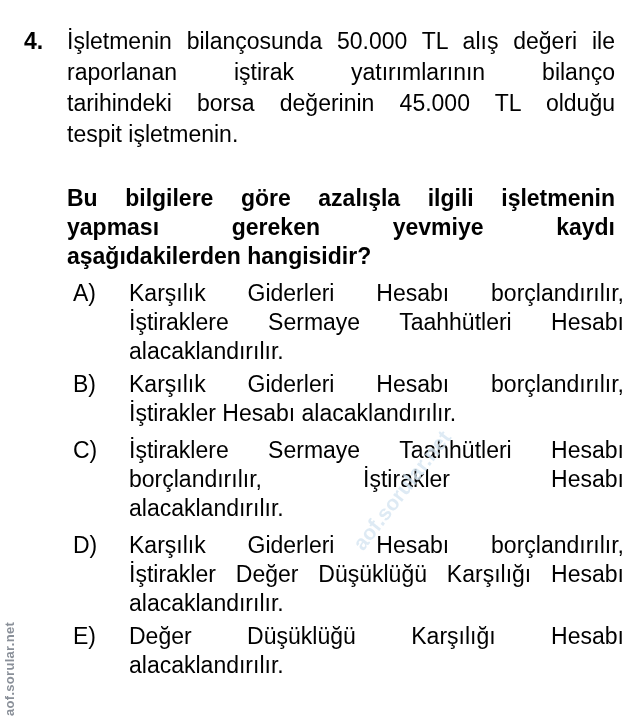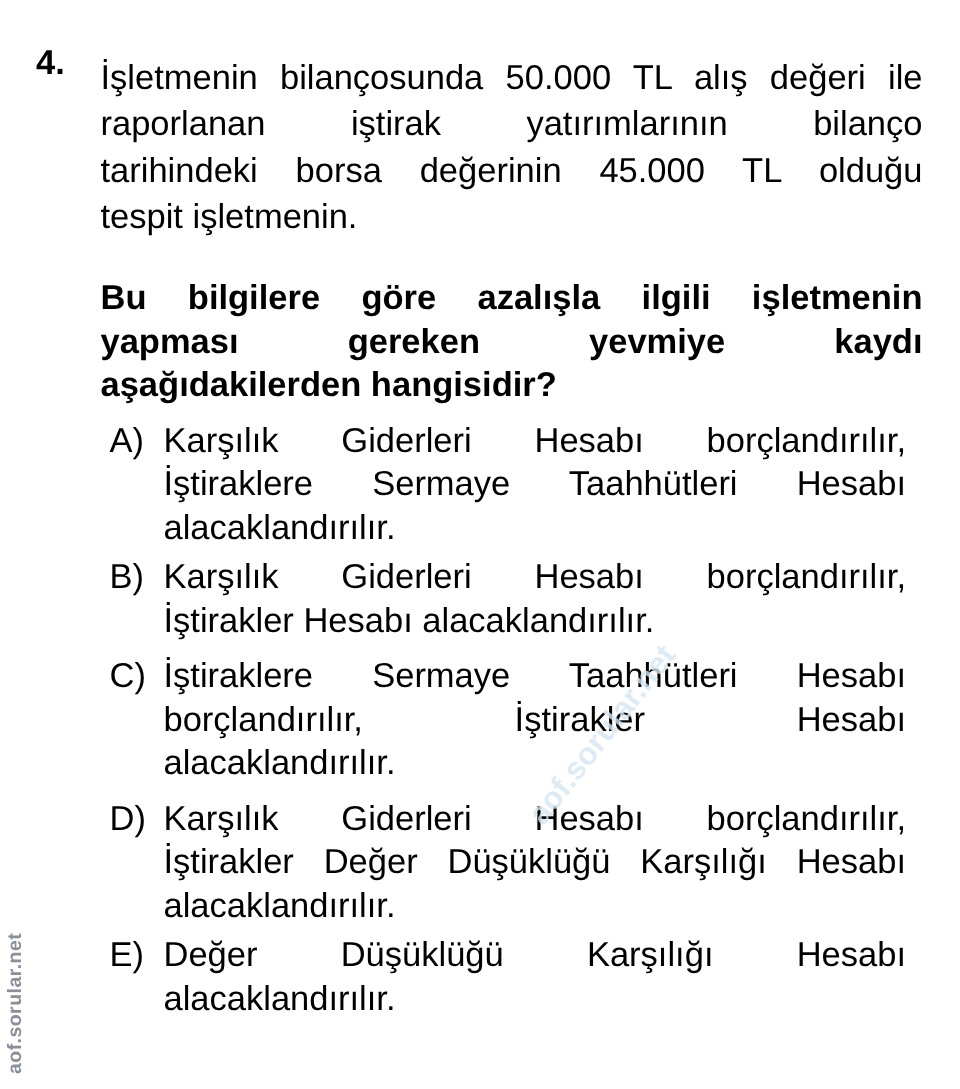--- a/index.html
+++ b/index.html
@@ -24,21 +24,21 @@
       line-height: 31px;
     }
     .block {
       position: absolute;
       left: 67px;
       width: 548px;
       font-size: 23px;
       line-height: 31px;
       text-align: justify;
     }
-    .stem { top: 36px; }
+    .stem { top: 26px; }
     .prompt {
       top: 184px;
       font-weight: bold;
       line-height: 29px;
     }
     .line {
       display: block;
       text-align: justify;
       text-align-last: justify;
       white-space: nowrap;
@@ -56,21 +56,21 @@
       line-height: 29px;
     }
     .option .letter {
       position: absolute;
       left: 0;
       top: 0;
       width: 46px;
     }
     .option .text {
       position: absolute;
-      left: 36px;
+      left: 56px;
       width: 495px;
     }
     .option .line { height: 29px; }
     .opt-a { top: 279px; }
     .opt-b { top: 370px; }
     .opt-c { top: 436px; }
     .opt-d { top: 531px; }
     .opt-e { top: 622px; }
     .watermark-side {
       position: absolute;

